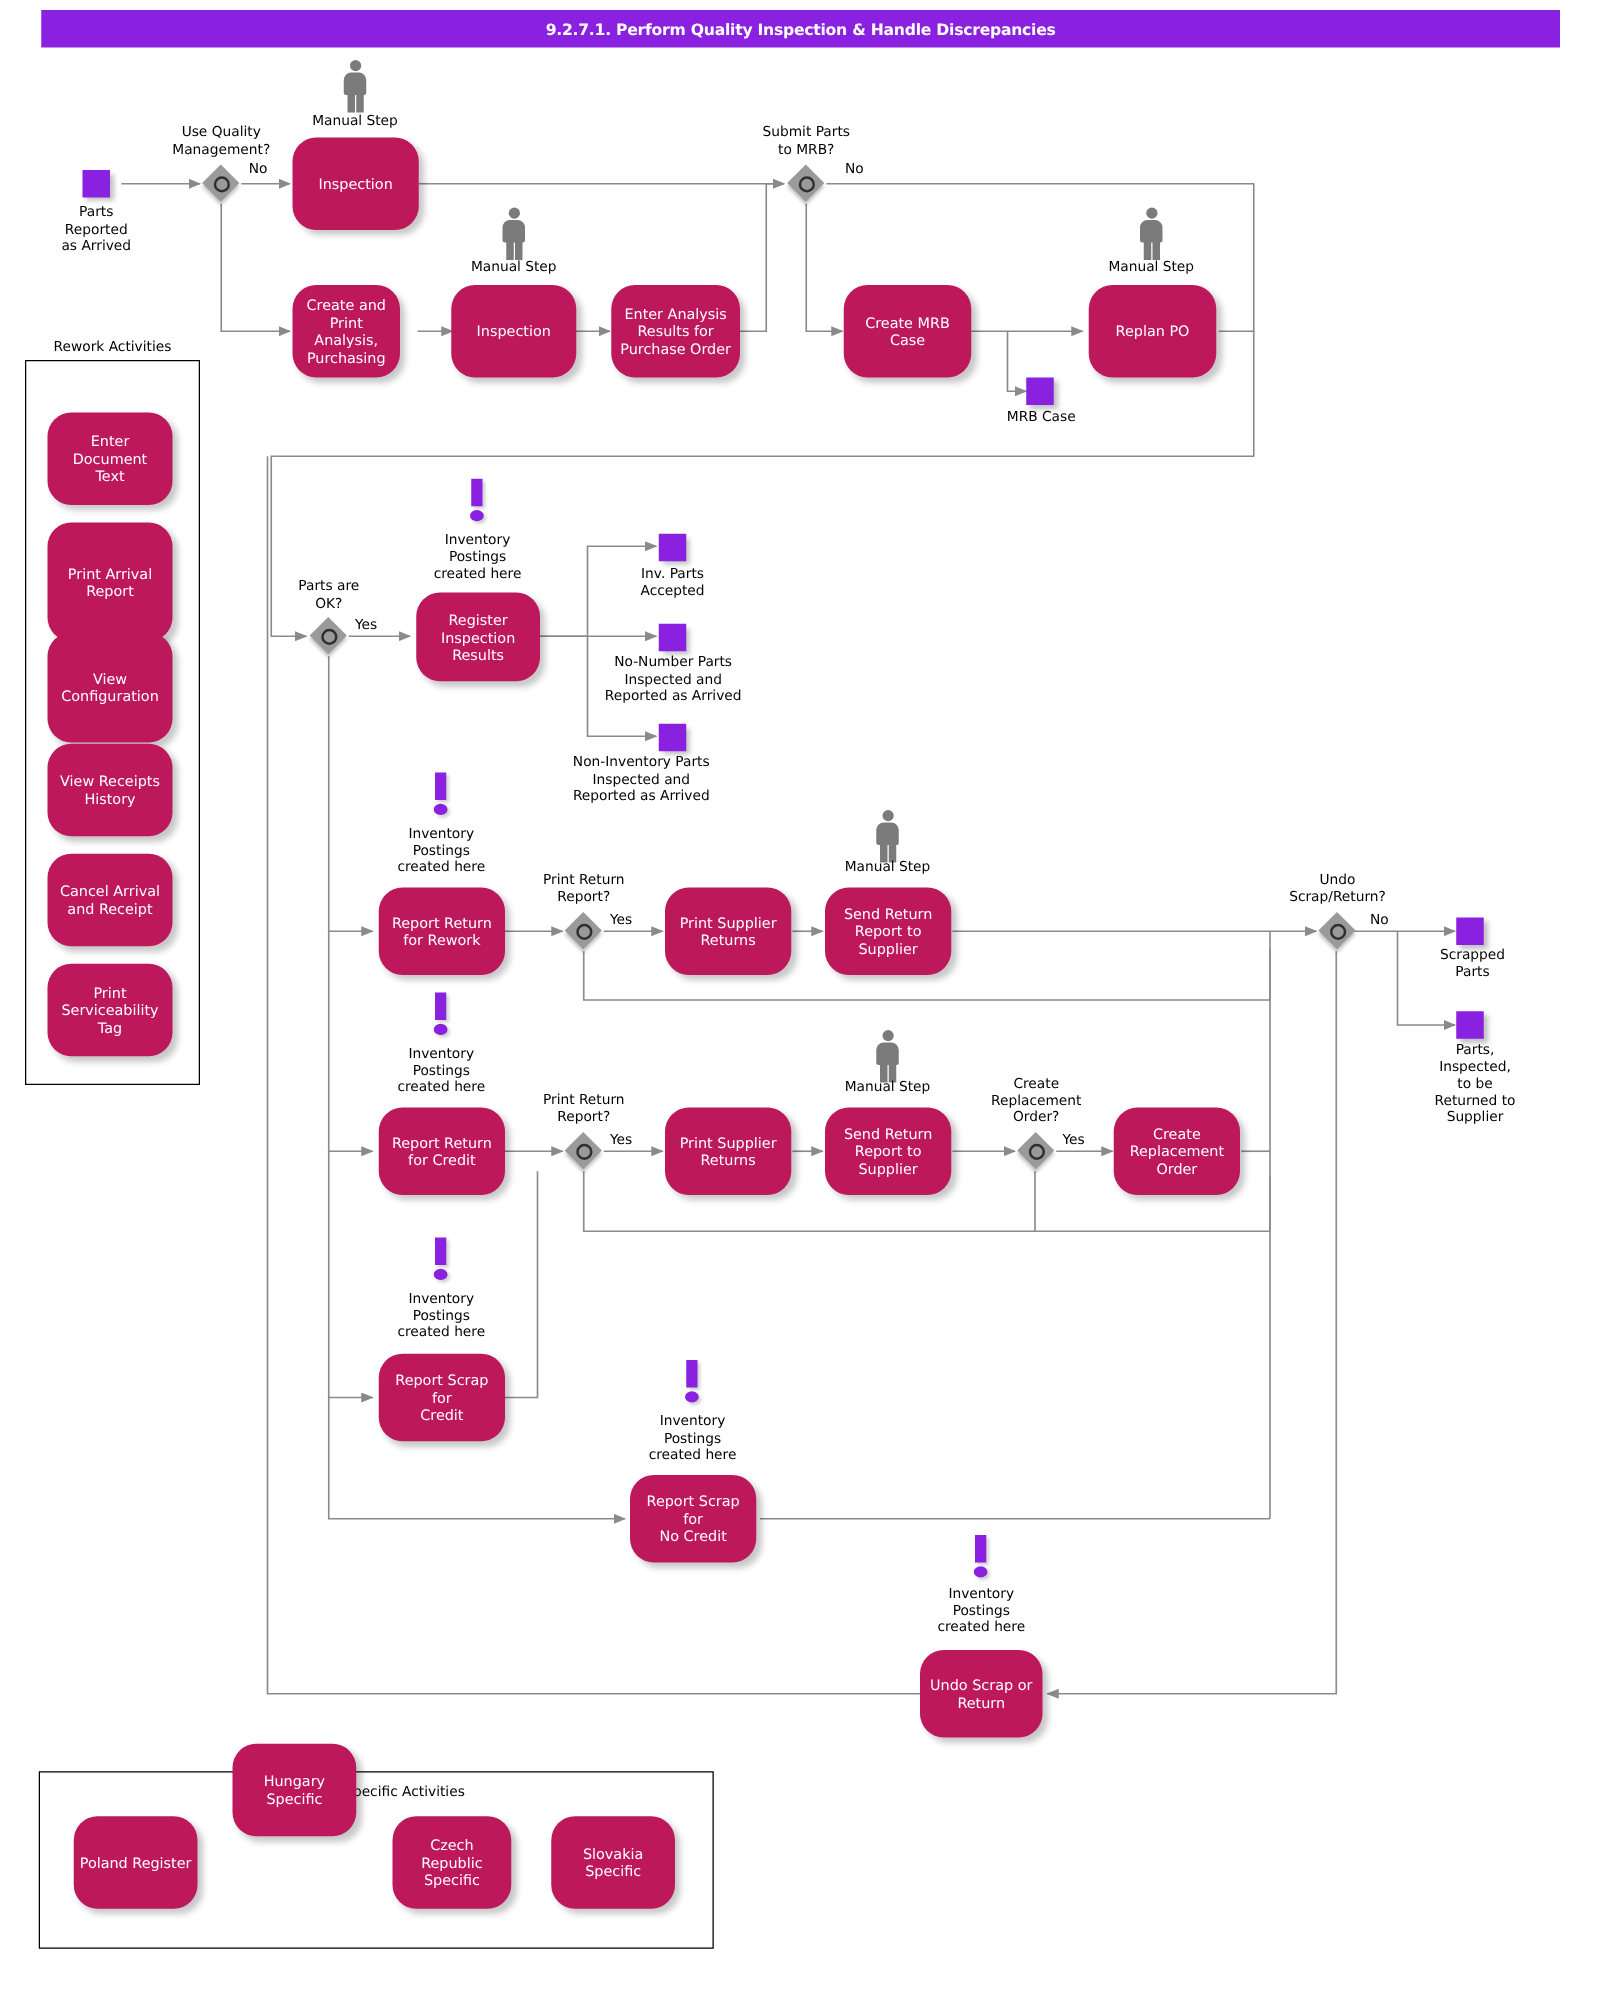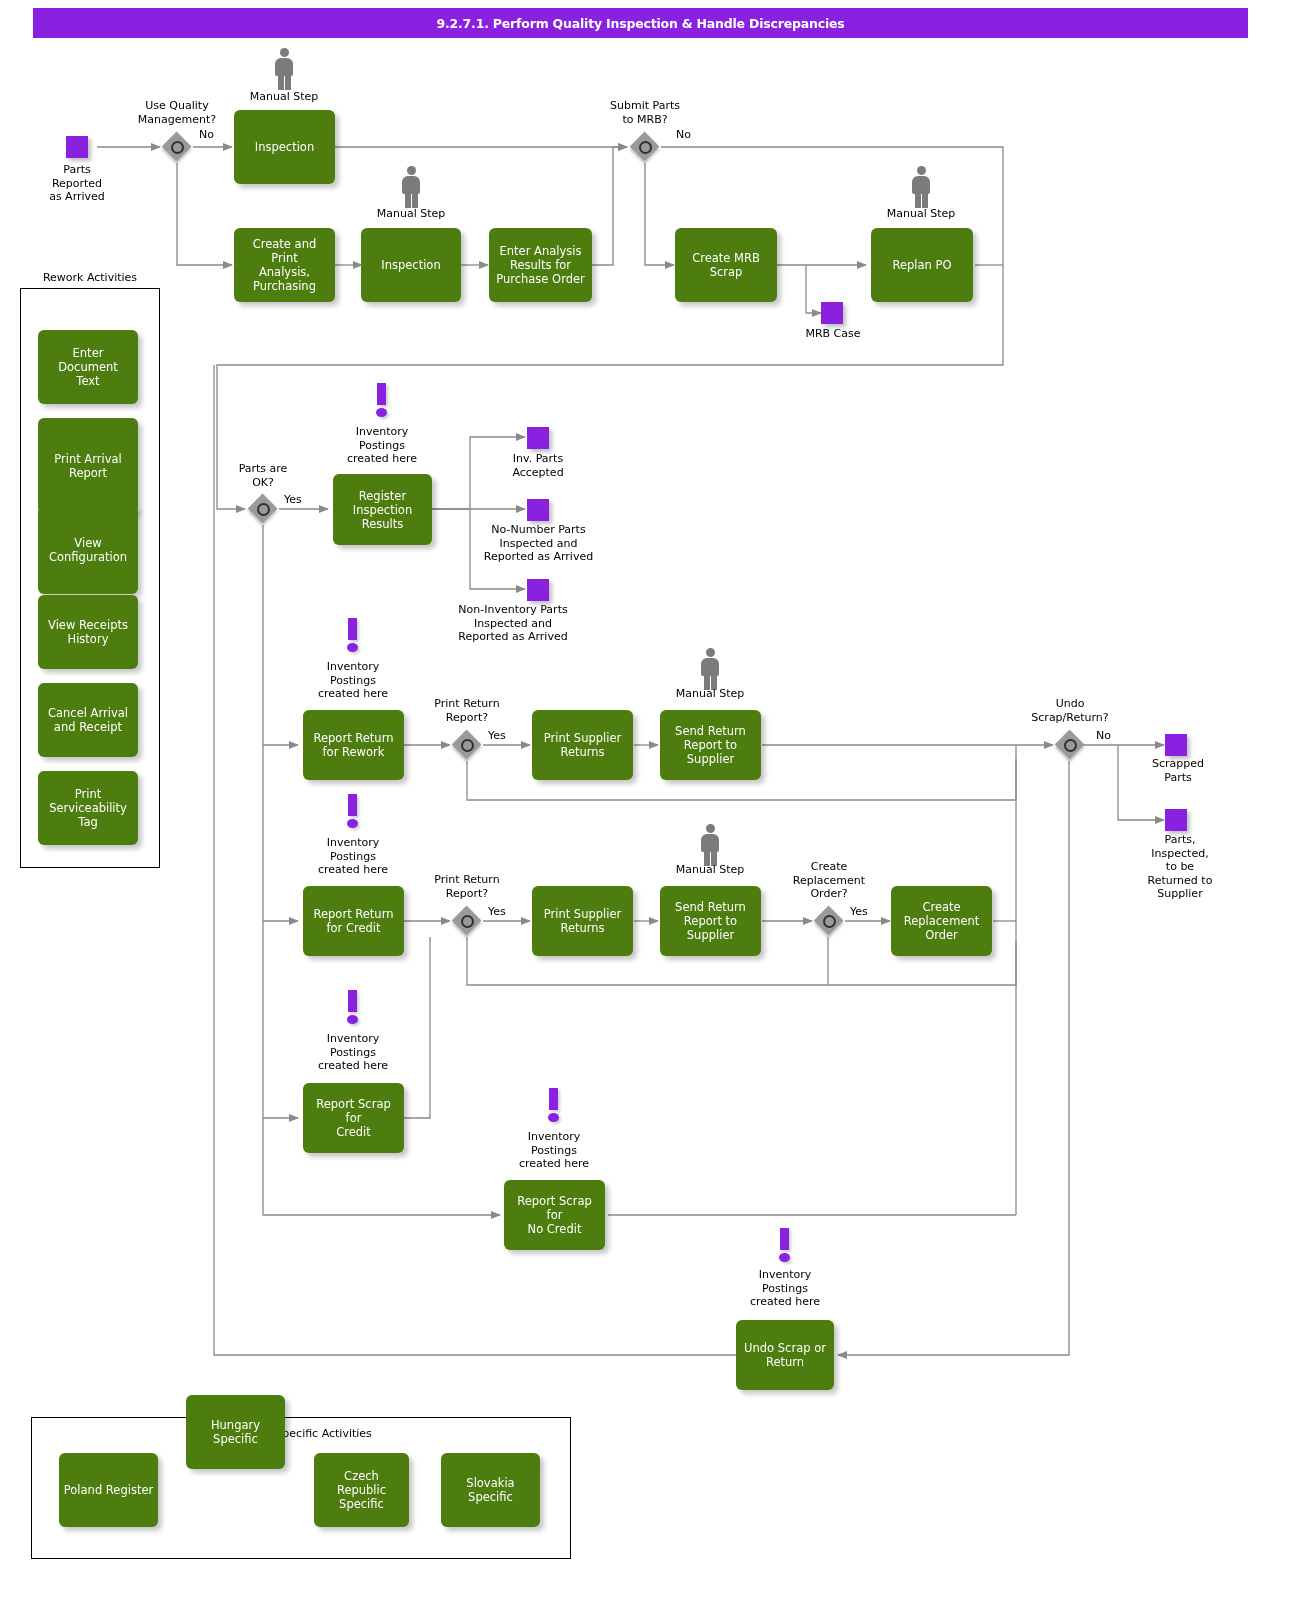--- a/index.html
+++ b/index.html
@@ -8,21 +8,21 @@
 
   .titlebar{
     position:absolute;left:33px;top:8px;width:1215px;height:30px;
     background:#8a20e0;color:#fff;display:flex;align-items:center;justify-content:center;
     font-size:12.5px;font-weight:bold;letter-spacing:-0.2px;
     font-family:"DejaVu Sans","Liberation Sans",sans-serif;
   }
 
   
   .task{
-    position:absolute;background:#4d7c0f;color:#ffffff;border-radius:6px;
+    position:absolute;background:#be185d;color:#ffffff;border-radius:19px;
     display:flex;align-items:center;justify-content:center;text-align:center;
     font-size:11.5px;line-height:14px;box-shadow:4px 4px 5px rgba(0,0,0,.22);
     padding:2px 4px;box-sizing:border-box;white-space:pre-line;
   }
 
   
   .evt{
     position:absolute;width:22px;height:22px;background:#8a20e0;
     box-shadow:3px 3px 4px rgba(0,0,0,.25);
   }
@@ -167,21 +167,21 @@
 
   <div class="person" style="left:271px;top:48px;">
     <div class="head"></div>
       <div class="body"></div>
       <div class="legl"></div>
       <div class="legr"></div>
   </div>
   <div class="lbl" style="left:234px;top:90px;width:100px;">Manual Step</div>
   <div class="task" style="left:234px;top:110px;width:101px;height:74px;">Inspection</div>
 
-  <div class="task" style="left:234px;top:228px;width:101px;height:74px;">Create and Print
+  <div class="task" style="left:234px;top:228px;width:86px;height:74px;">Create and Print
 Analysis,
 Purchasing</div>
 
   <div class="person" style="left:398px;top:166px;">
     <div class="head"></div>
       <div class="body"></div>
       <div class="legl"></div>
       <div class="legr"></div>
   </div>
   <div class="lbl" style="left:361px;top:207px;width:100px;">Manual Step</div>
@@ -193,21 +193,21 @@
 
   <div class="gw" style="left:630px;top:132px;">
     <div class="dia"></div>
     <div class="ring"></div>
   </div>
   <div class="lbl" style="left:588px;top:99px;width:114px;">Submit Parts
 to MRB?</div>
   <div class="yesno" style="left:676px;top:128px;">No</div>
 
   <div class="task" style="left:675px;top:228px;width:102px;height:74px;">Create MRB
-Scrap</div>
+Case</div>
 
   <div class="evt" style="left:821px;top:302px;"></div>
   <div class="lbl" style="left:789px;top:327px;width:88px;">MRB Case</div>
 
   <div class="person" style="left:908px;top:166px;">
     <div class="head"></div>
       <div class="body"></div>
       <div class="legl"></div>
       <div class="legr"></div>
   </div>

